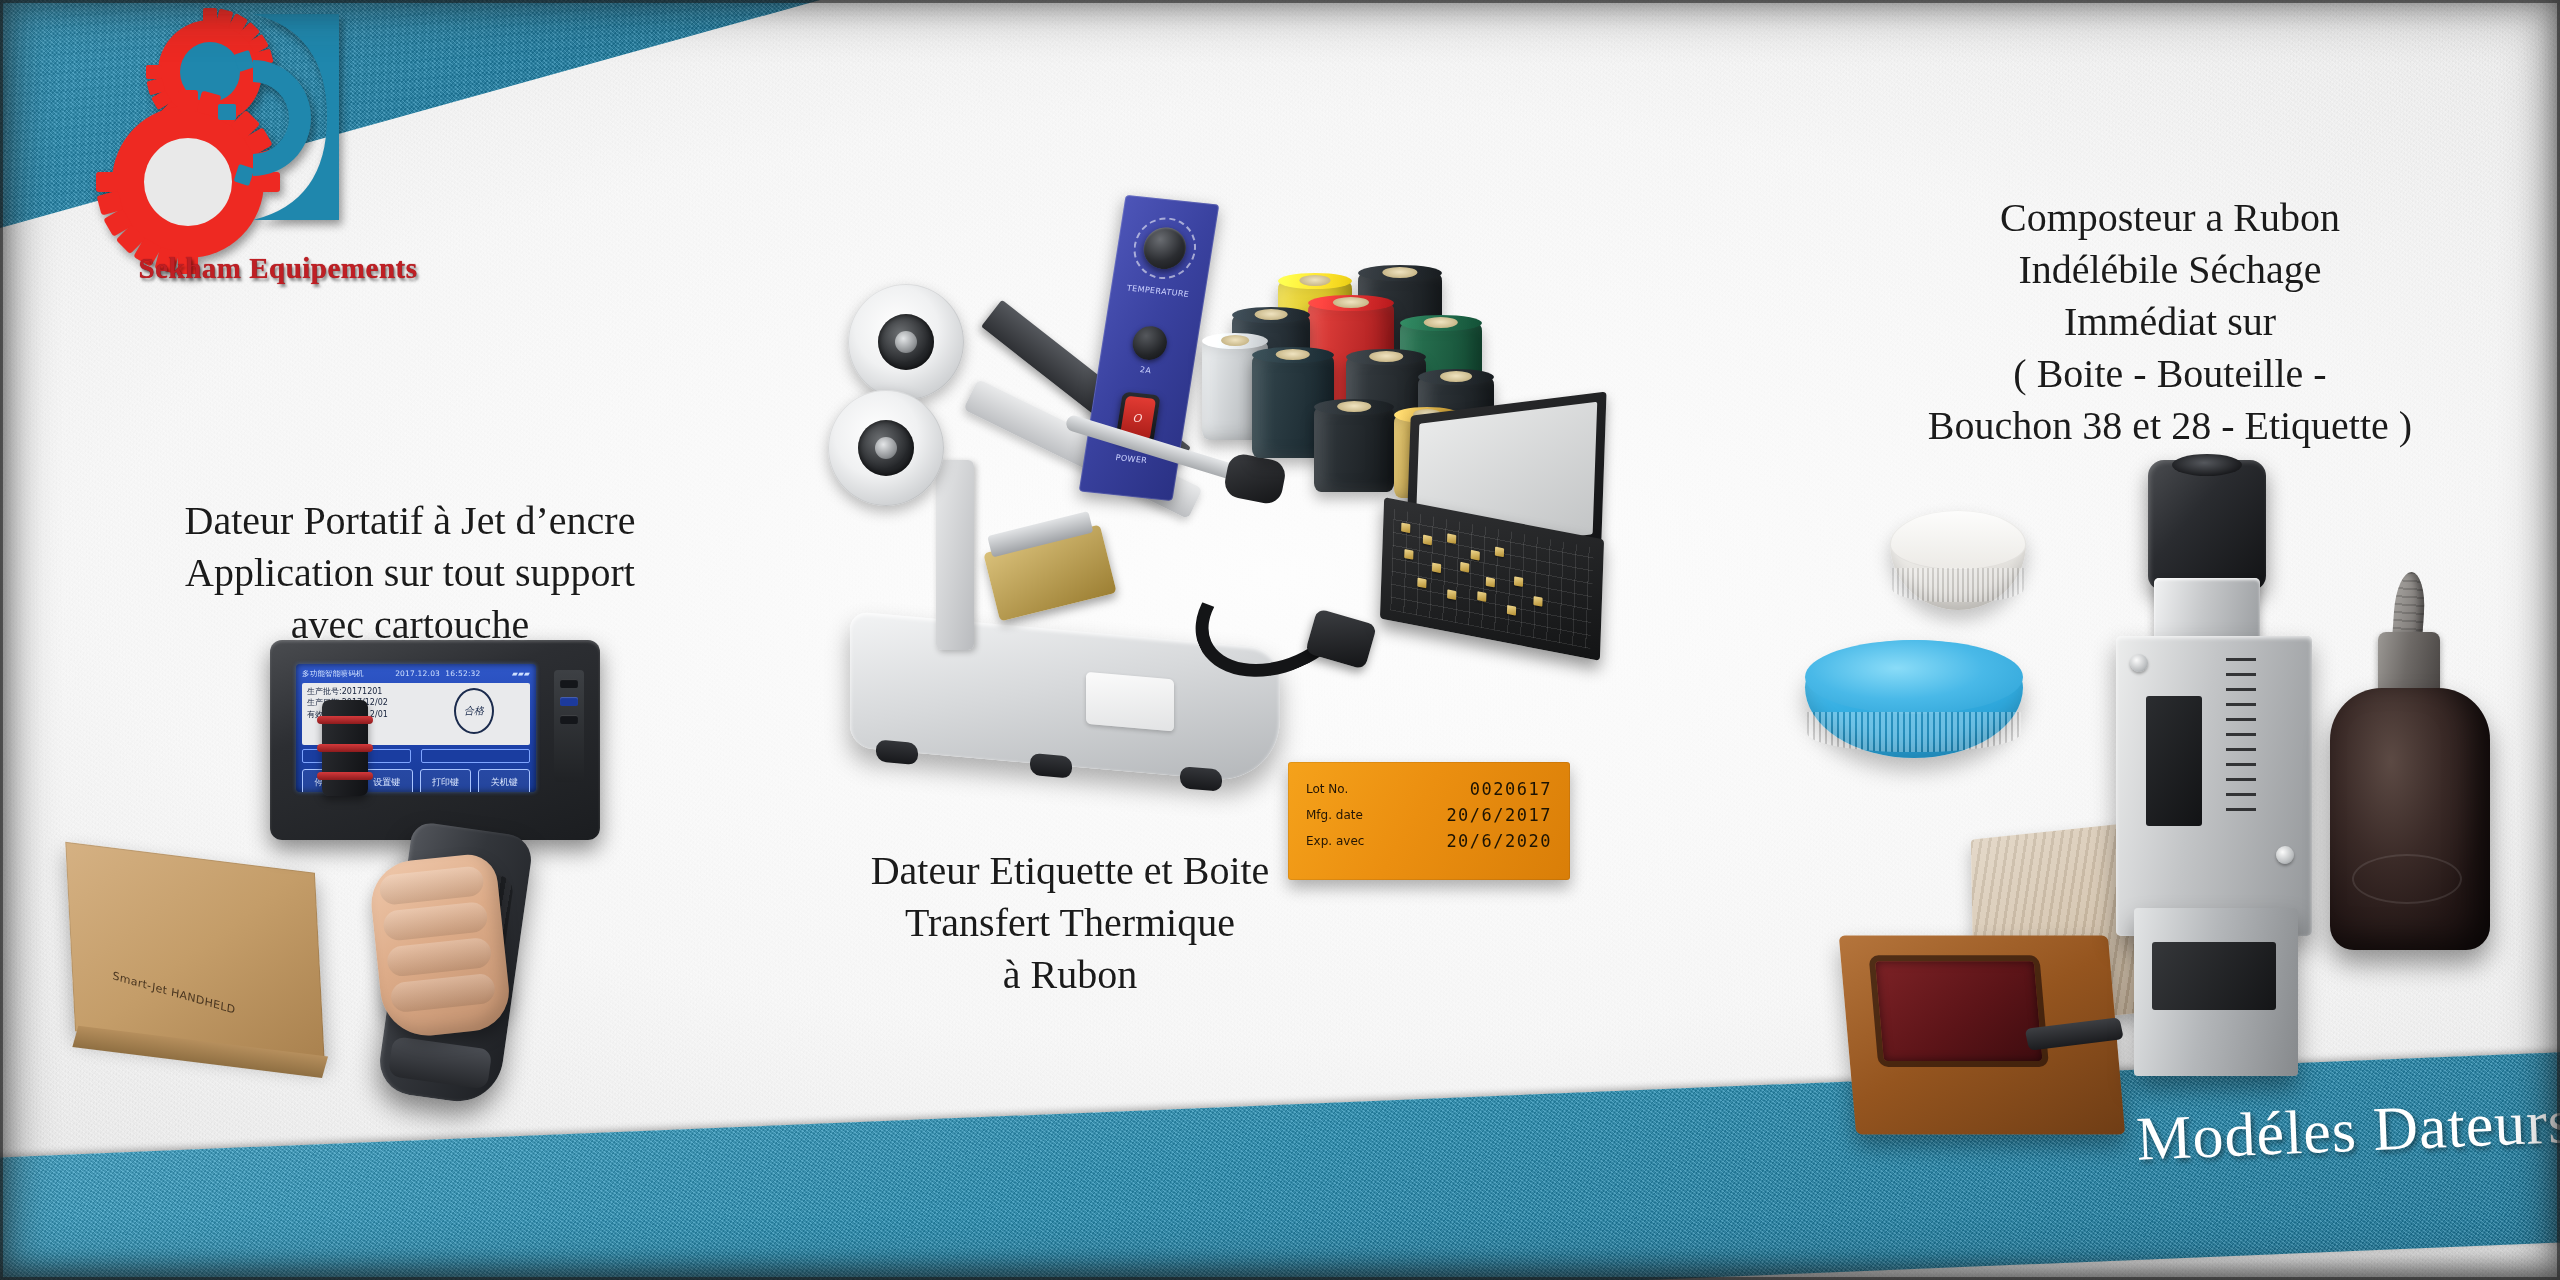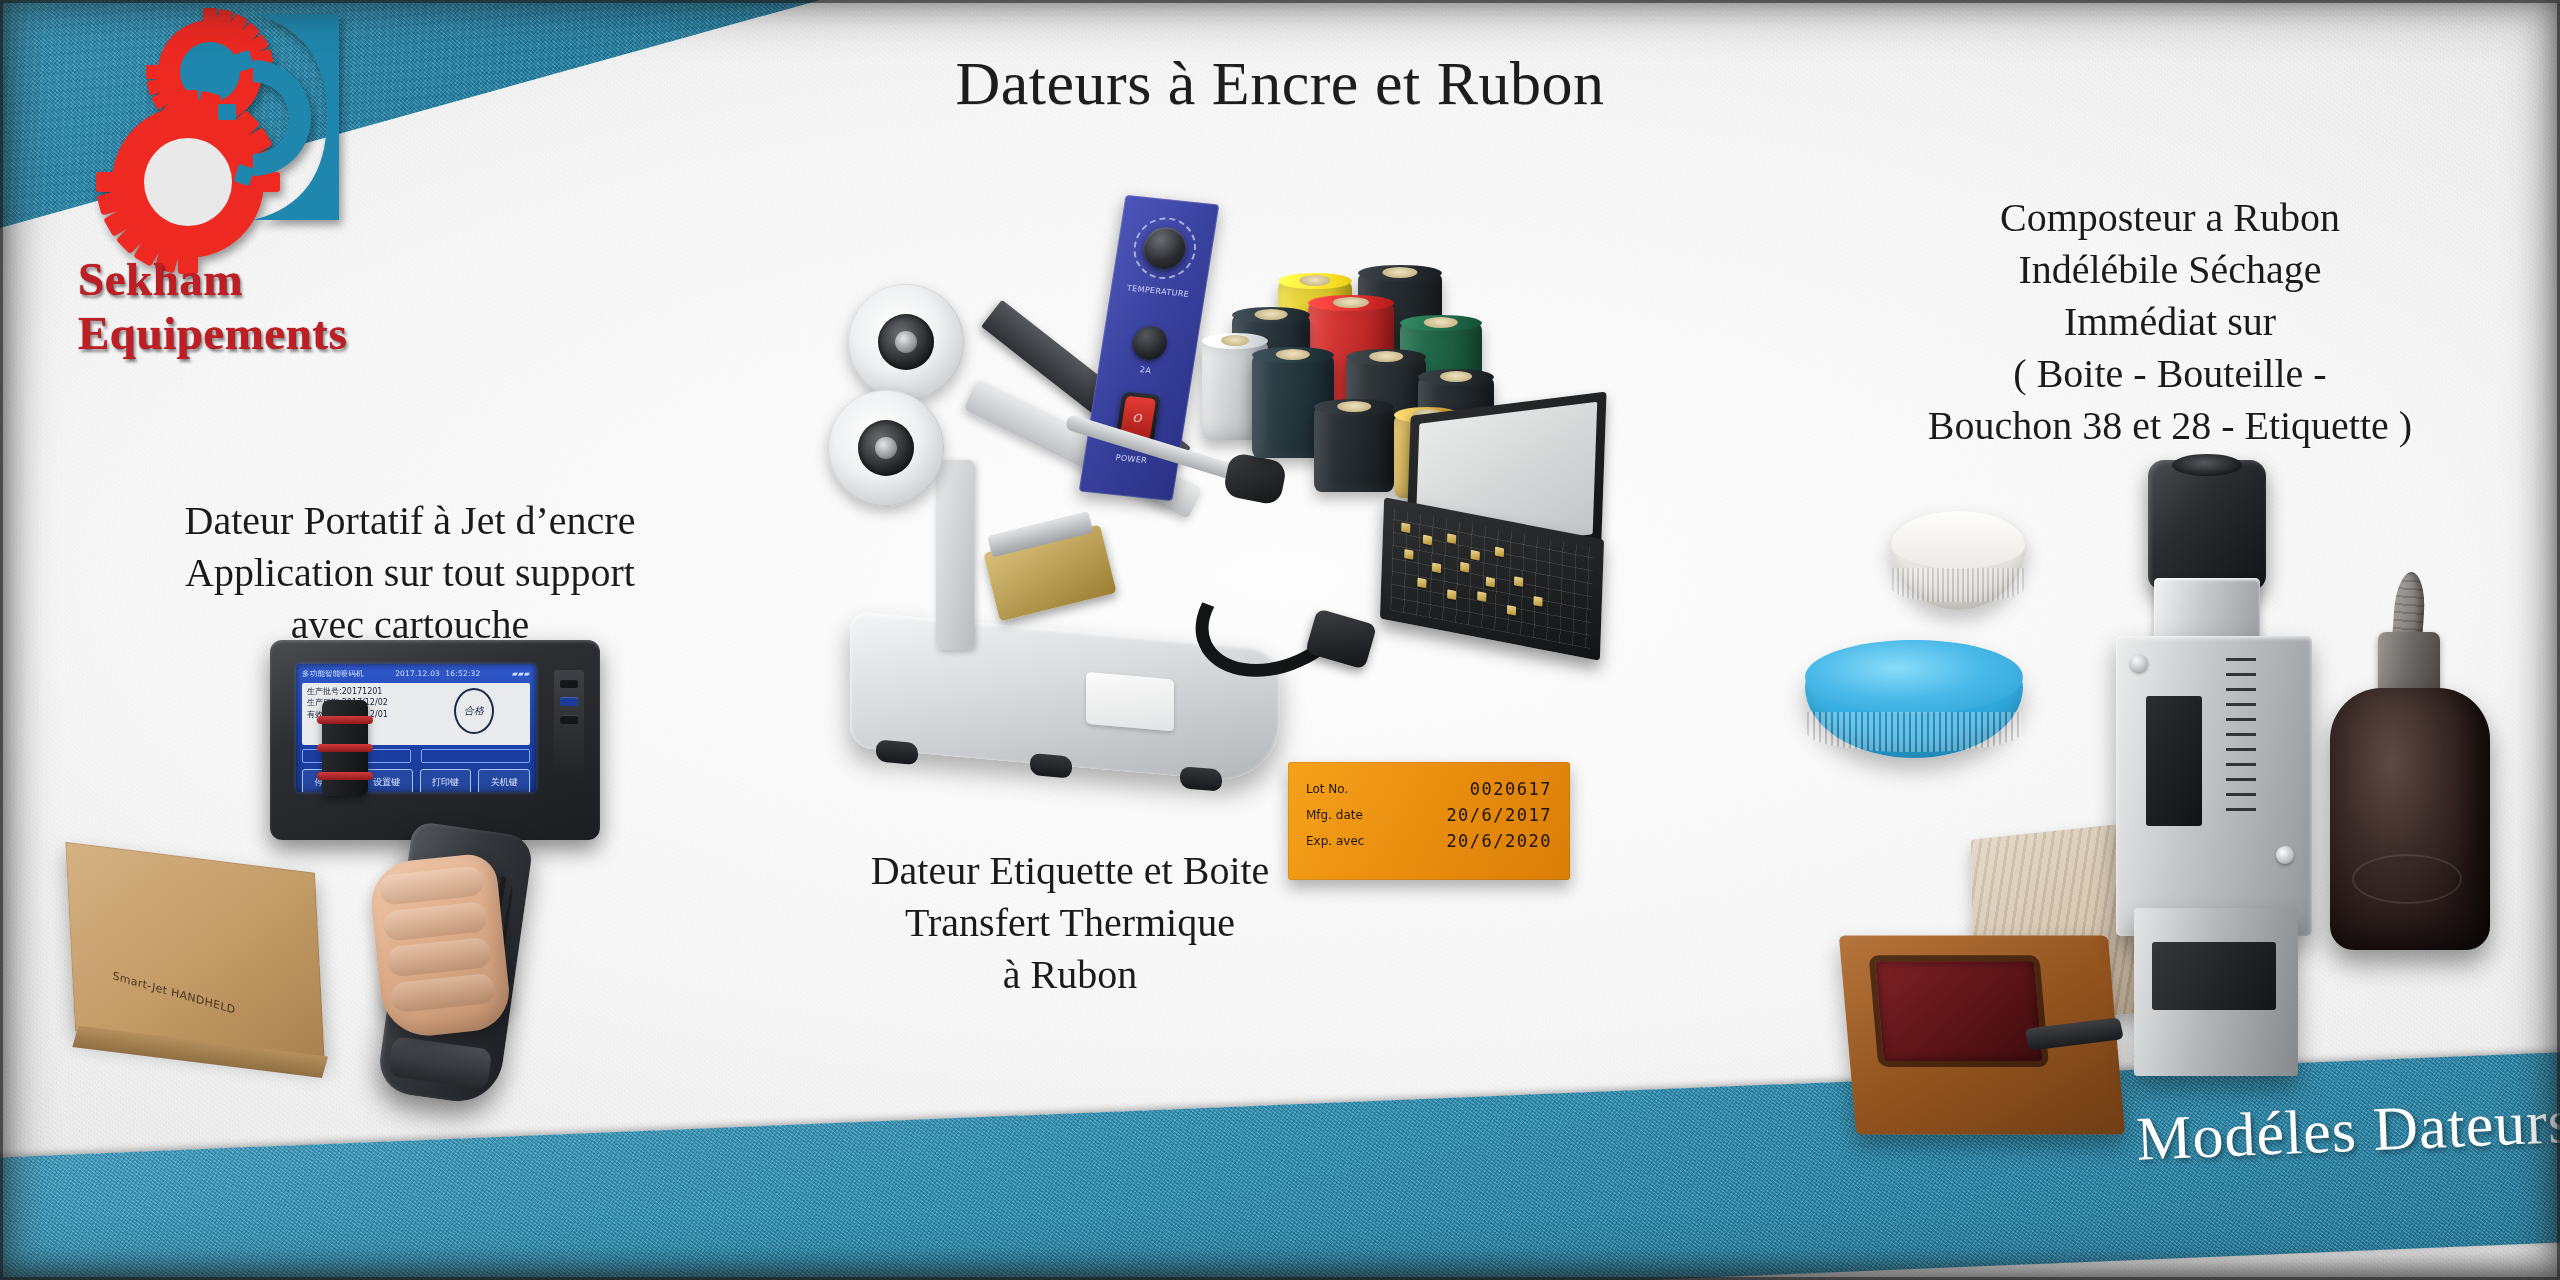--- a/index.html
+++ b/index.html
@@ -46,22 +46,22 @@
     background-image:
       repeating-linear-gradient(41deg, rgba(255,255,255,.12) 0 1px, rgba(0,0,0,.10) 1px 3px),
       repeating-linear-gradient(-48deg, rgba(0,0,0,.09) 0 1px, rgba(255,255,255,.09) 1px 3px);
     opacity:.9;
   }
 
   
   .logo{ position:absolute; left:60px; top:0; width:420px; height:320px; z-index:4; }
   .logo svg{ width:100%; height:100%; display:block; filter:drop-shadow(3px 5px 4px rgba(0,0,0,.38)); }
   .logo-word{
-    position:absolute; left:18px; top:252px; width:400px; text-align:left;
-    font-family:"Liberation Serif", serif; font-size:47px; font-weight:700; letter-spacing:.5px;
+    position:absolute; left:18px; top:252px; width:400px; text-align:center;
+    font-family:"Liberation Serif", serif; font-size:29px; font-weight:700; letter-spacing:.5px;
     color:#bf1f24; text-shadow:2px 3px 3px rgba(0,0,0,.45), 0 0 1px #8d1317;
   }
 
   
   .slide-title{
     position:absolute; left:0; right:0; top:48px; z-index:4;
     text-align:center; font-size:62px; letter-spacing:.5px; color:#1d1d1d;
     font-family:"Liberation Serif", serif;
     text-shadow:1px 2px 3px rgba(255,255,255,.65), 0 1px 0 rgba(0,0,0,.25);
   }
@@ -464,21 +464,20 @@
         <g fill="#1f87ad">
           <rect x="176" y="52" width="16" height="18" rx="2" transform="rotate(-18 184 61)"></rect>
           <rect x="176" y="166" width="16" height="18" rx="2" transform="rotate(18 184 175)"></rect>
           <rect x="158" y="104" width="18" height="16" rx="2"></rect>
         </g>
       </g>
     </svg>
     <div class="logo-word">Sekham Equipements</div>
   </div>
 
-  <div class="slide-title">Dateurs à Encre et Rubon</div>
 
   <div class="ph" id="handheld">
 
     <div class="hh-box">
       <span>Smart-Jet HANDHELD</span>
       <i></i>
     </div>
 
     <div class="hh-body">
       <div class="hh-screen">

